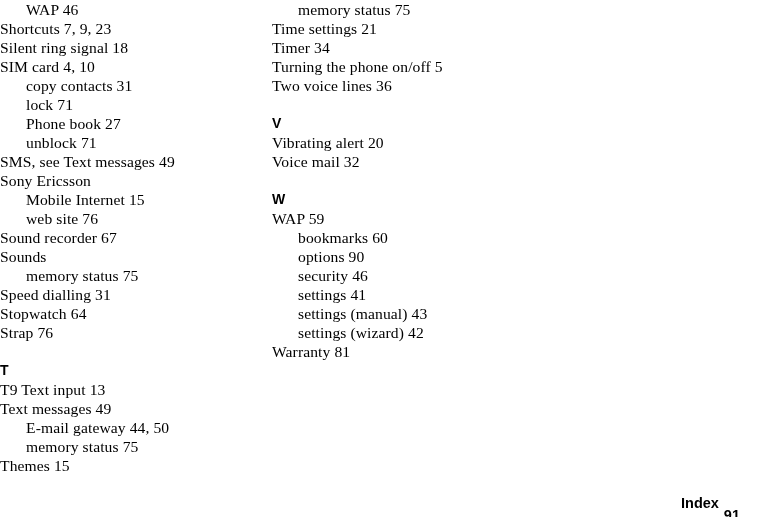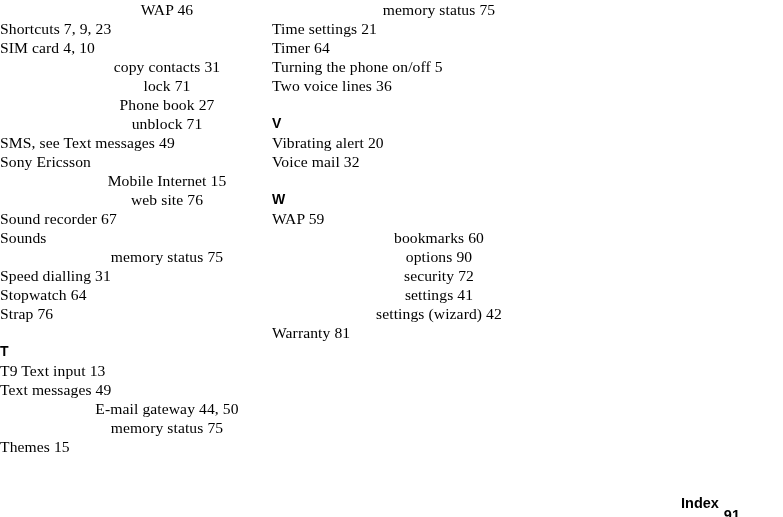--- a/index.html
+++ b/index.html
@@ -43,22 +43,21 @@
   .col-right { left: 272px; }
 
   .entry {
     font-size: 15.6px;
     line-height: 19px;
     height: 19px;
     white-space: nowrap;
     letter-spacing: 0.1px;
   }
   .entry.sub {
-    padding-left: 4px;
-    text-align: center;
+    padding-left: 26px;
   }
   .entry.spacer {
     height: 19px;
   }
   .entry.section {
     font-family: "Liberation Sans", "DejaVu Sans", sans-serif;
     font-weight: bold;
     font-size: 14px;
     line-height: 19px;
     height: 19px;
@@ -89,20 +88,21 @@
 </head>
 <body>
 
 <div class="page">
 
   <div class="columns">
 
     <div class="col col-left">
         <div class="entry sub">WAP 46</div>
         <div class="entry">Shortcuts 7, 9, 23</div>
+        <div class="entry">Silent ring signal 18</div>
         <div class="entry">SIM card 4, 10</div>
         <div class="entry sub">copy contacts 31</div>
         <div class="entry sub">lock 71</div>
         <div class="entry sub">Phone book 27</div>
         <div class="entry sub">unblock 71</div>
         <div class="entry">SMS, see Text messages 49</div>
         <div class="entry">Sony Ericsson</div>
         <div class="entry sub">Mobile Internet 15</div>
         <div class="entry sub">web site 76</div>
         <div class="entry">Sound recorder 67</div>
@@ -116,34 +116,35 @@
         <div class="entry">T9 Text input 13</div>
         <div class="entry">Text messages 49</div>
         <div class="entry sub">E-mail gateway 44, 50</div>
         <div class="entry sub">memory status 75</div>
         <div class="entry">Themes 15</div>
       </div>
 
     <div class="col col-right">
         <div class="entry sub">memory status 75</div>
         <div class="entry">Time settings 21</div>
-        <div class="entry">Timer 64</div>
+        <div class="entry">Timer 34</div>
         <div class="entry">Turning the phone on/off 5</div>
         <div class="entry">Two voice lines 36</div>
         <div class="entry spacer"></div>
         <div class="entry section">V</div>
         <div class="entry">Vibrating alert 20</div>
         <div class="entry">Voice mail 32</div>
         <div class="entry spacer"></div>
         <div class="entry section">W</div>
         <div class="entry">WAP 59</div>
         <div class="entry sub">bookmarks 60</div>
         <div class="entry sub">options 90</div>
-        <div class="entry sub">security 72</div>
+        <div class="entry sub">security 46</div>
         <div class="entry sub">settings 41</div>
+        <div class="entry sub">settings (manual) 43</div>
         <div class="entry sub">settings (wizard) 42</div>
         <div class="entry">Warranty 81</div>
       </div>
 
   </div>
 
   <div class="footer">
     <span class="footer-label">Index</span>
     <span class="footer-page">91</span>
   </div>

